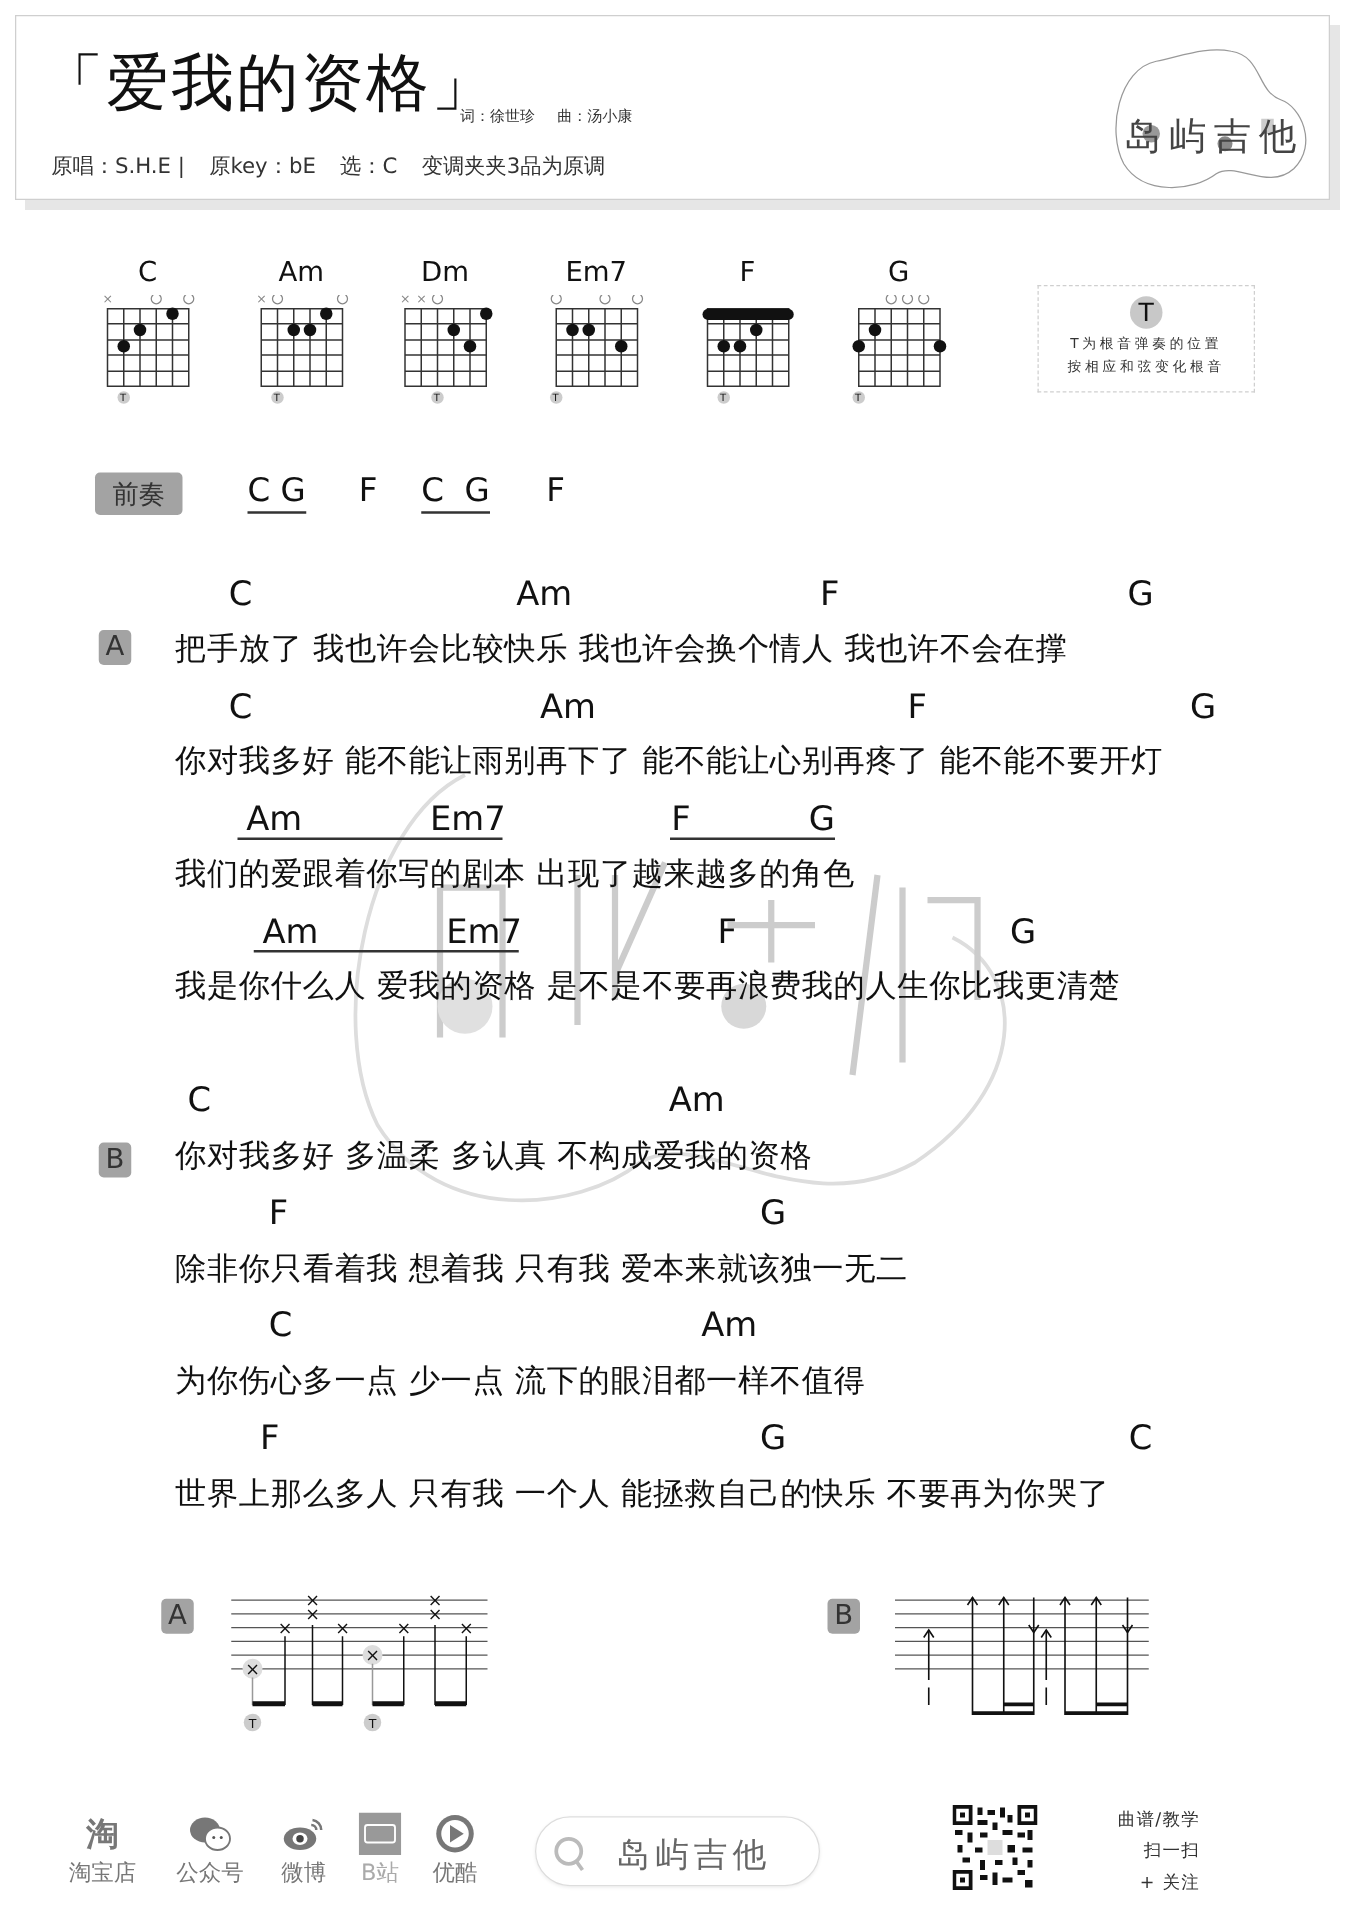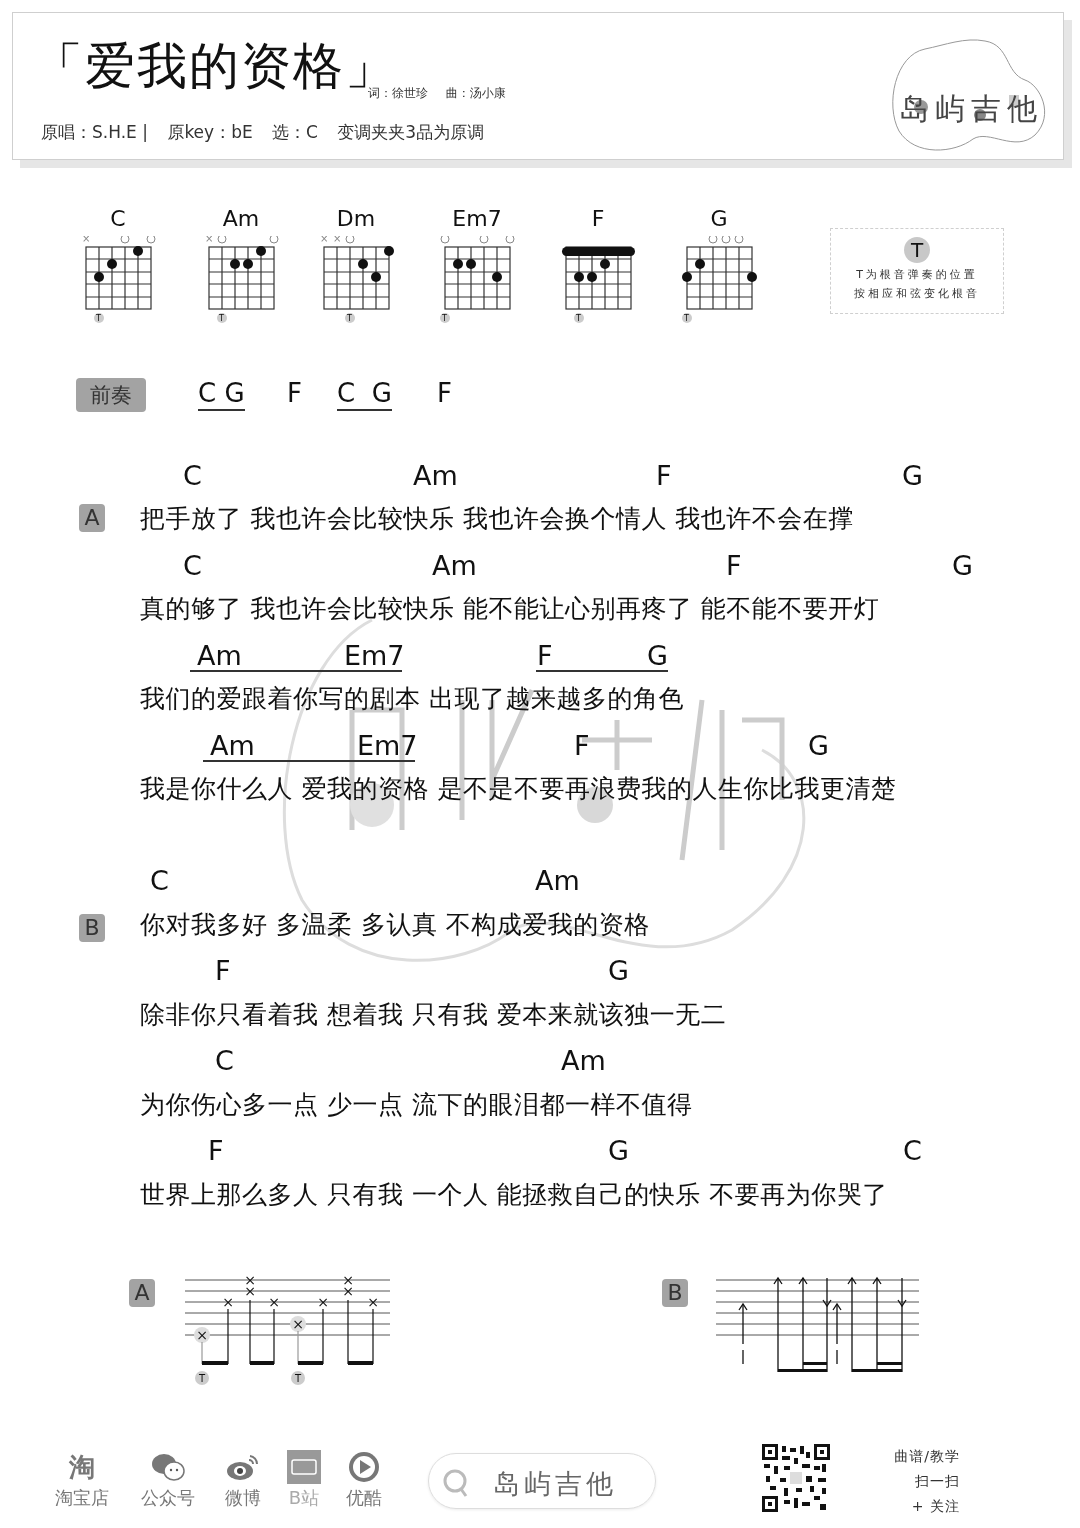--- a/index.html
+++ b/index.html
@@ -251,21 +251,21 @@
 <span class="chord-lbl" style="left:183px; top:462px">C</span>
 <span class="chord-lbl" style="left:413px; top:462px">Am</span>
 <span class="chord-lbl" style="left:656px; top:462px">F</span>
 <span class="chord-lbl" style="left:902px; top:462px">G</span>
 <div class="lyric" style="top:506px">把手放了 我也许会比较快乐 我也许会换个情人 我也许不会在撑</div>
 
 <span class="chord-lbl" style="left:183px; top:552px">C</span>
 <span class="chord-lbl" style="left:432px; top:552px">Am</span>
 <span class="chord-lbl" style="left:726px; top:552px">F</span>
 <span class="chord-lbl" style="left:952px; top:552px">G</span>
-<div class="lyric" style="top:596px">真的够了 我也许会比较快乐 能不能让心别再疼了 能不能不要开灯</div>
+<div class="lyric" style="top:596px">你对我多好 能不能让雨别再下了 能不能让心别再疼了 能不能不要开灯</div>
 
 <span class="chord-lbl" style="left:197px; top:642px">Am</span>
 <span class="chord-lbl" style="left:344px; top:642px">Em7</span>
 <div class="bar" style="left:190px; top:670px; width:212px"></div>
 <span class="chord-lbl" style="left:537px; top:642px">F</span>
 <span class="chord-lbl" style="left:647px; top:642px">G</span>
 <div class="bar" style="left:536px; top:670px; width:132px"></div>
 <div class="lyric" style="top:686px">我们的爱跟着你写的剧本 出现了越来越多的角色</div>
 
 <span class="chord-lbl" style="left:210px; top:732px">Am</span>

